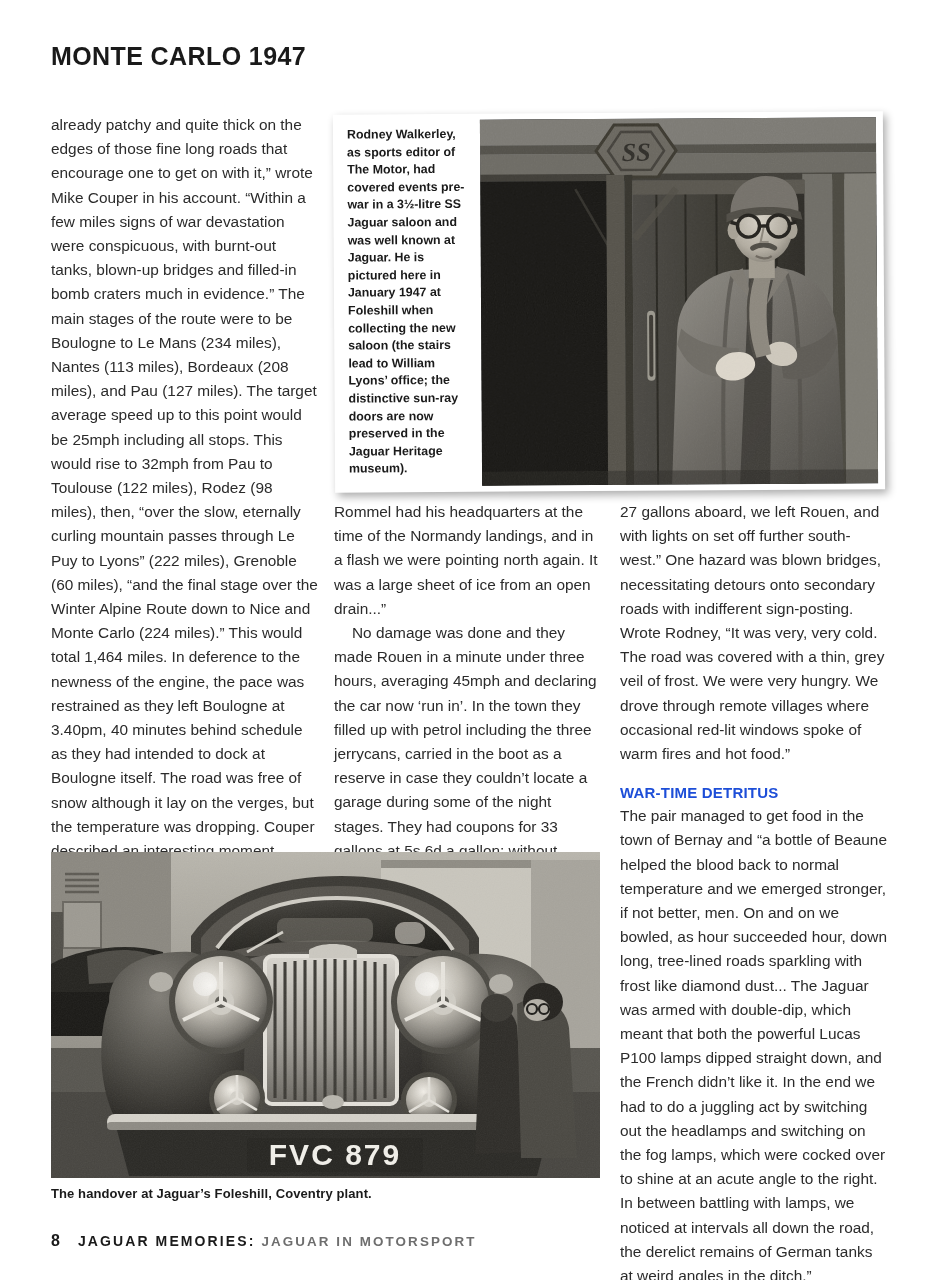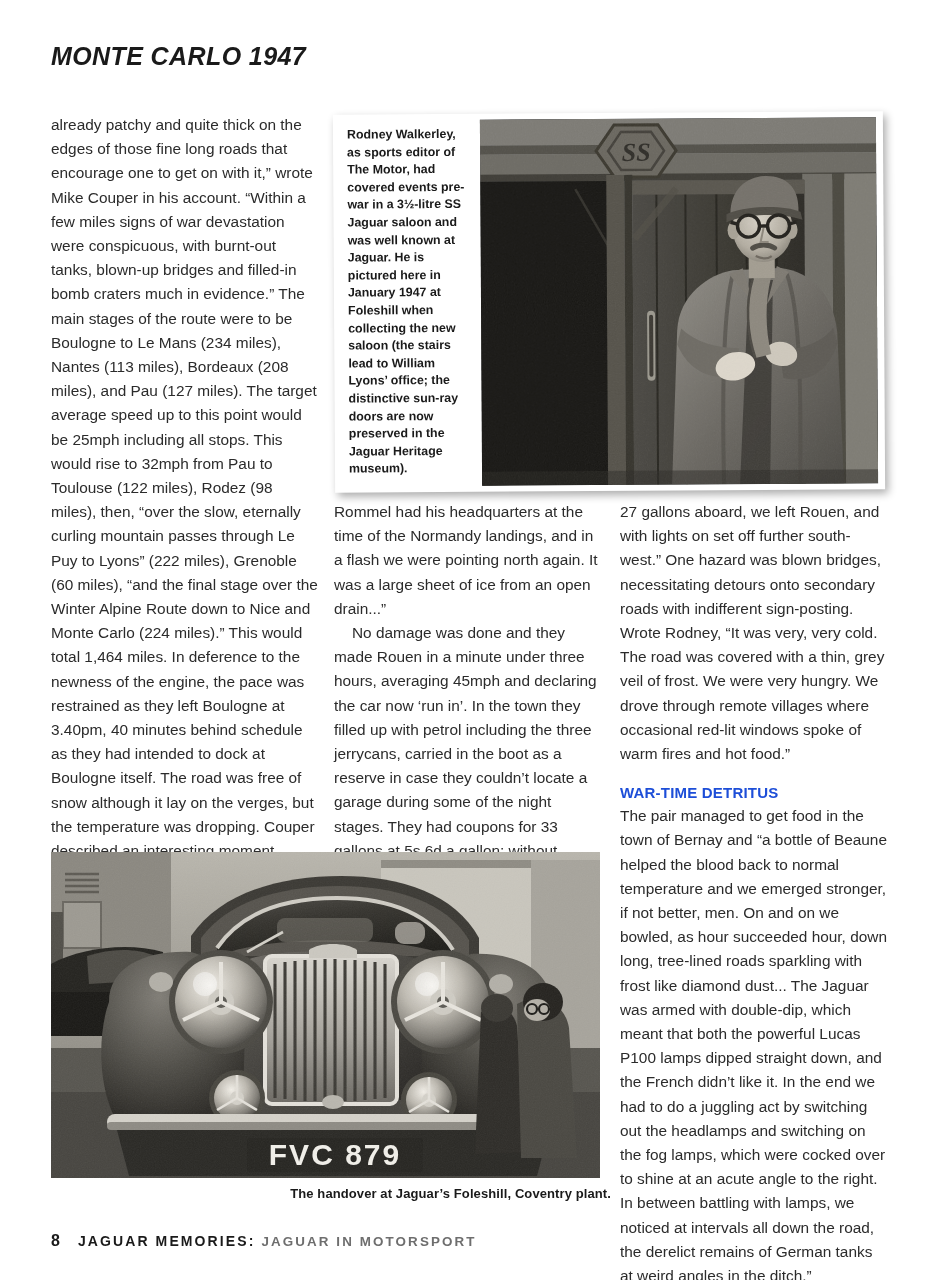--- a/index.html
+++ b/index.html
@@ -18,21 +18,20 @@
 
   
   #page-title {
     position: absolute;
     left: 51px;
     top: 42px;
     font-size: 25px;
     font-weight: bold;
     letter-spacing: 0.4px;
     color: #1a1a1a;
-    font-style: italic;
   }
 
   
   .col {
     position: absolute;
     font-size: 15.4px;
     line-height: 24.2px;
     color: #2b2b2b;
     text-align: left;
   }
@@ -96,21 +95,20 @@
   }
   #photo-caption-bottom {
     position: absolute;
     left: 51px;
     top: 1186px;
     width: 560px;
     font-size: 13px;
     font-weight: bold;
     color: #1a1a1a;
     letter-spacing: 0.1px;
-    text-align: right;
   }
 
   
   #footer {
     position: absolute;
     left: 51px;
     top: 1232px;
     display: flex;
     align-items: baseline;
     gap: 18px;

